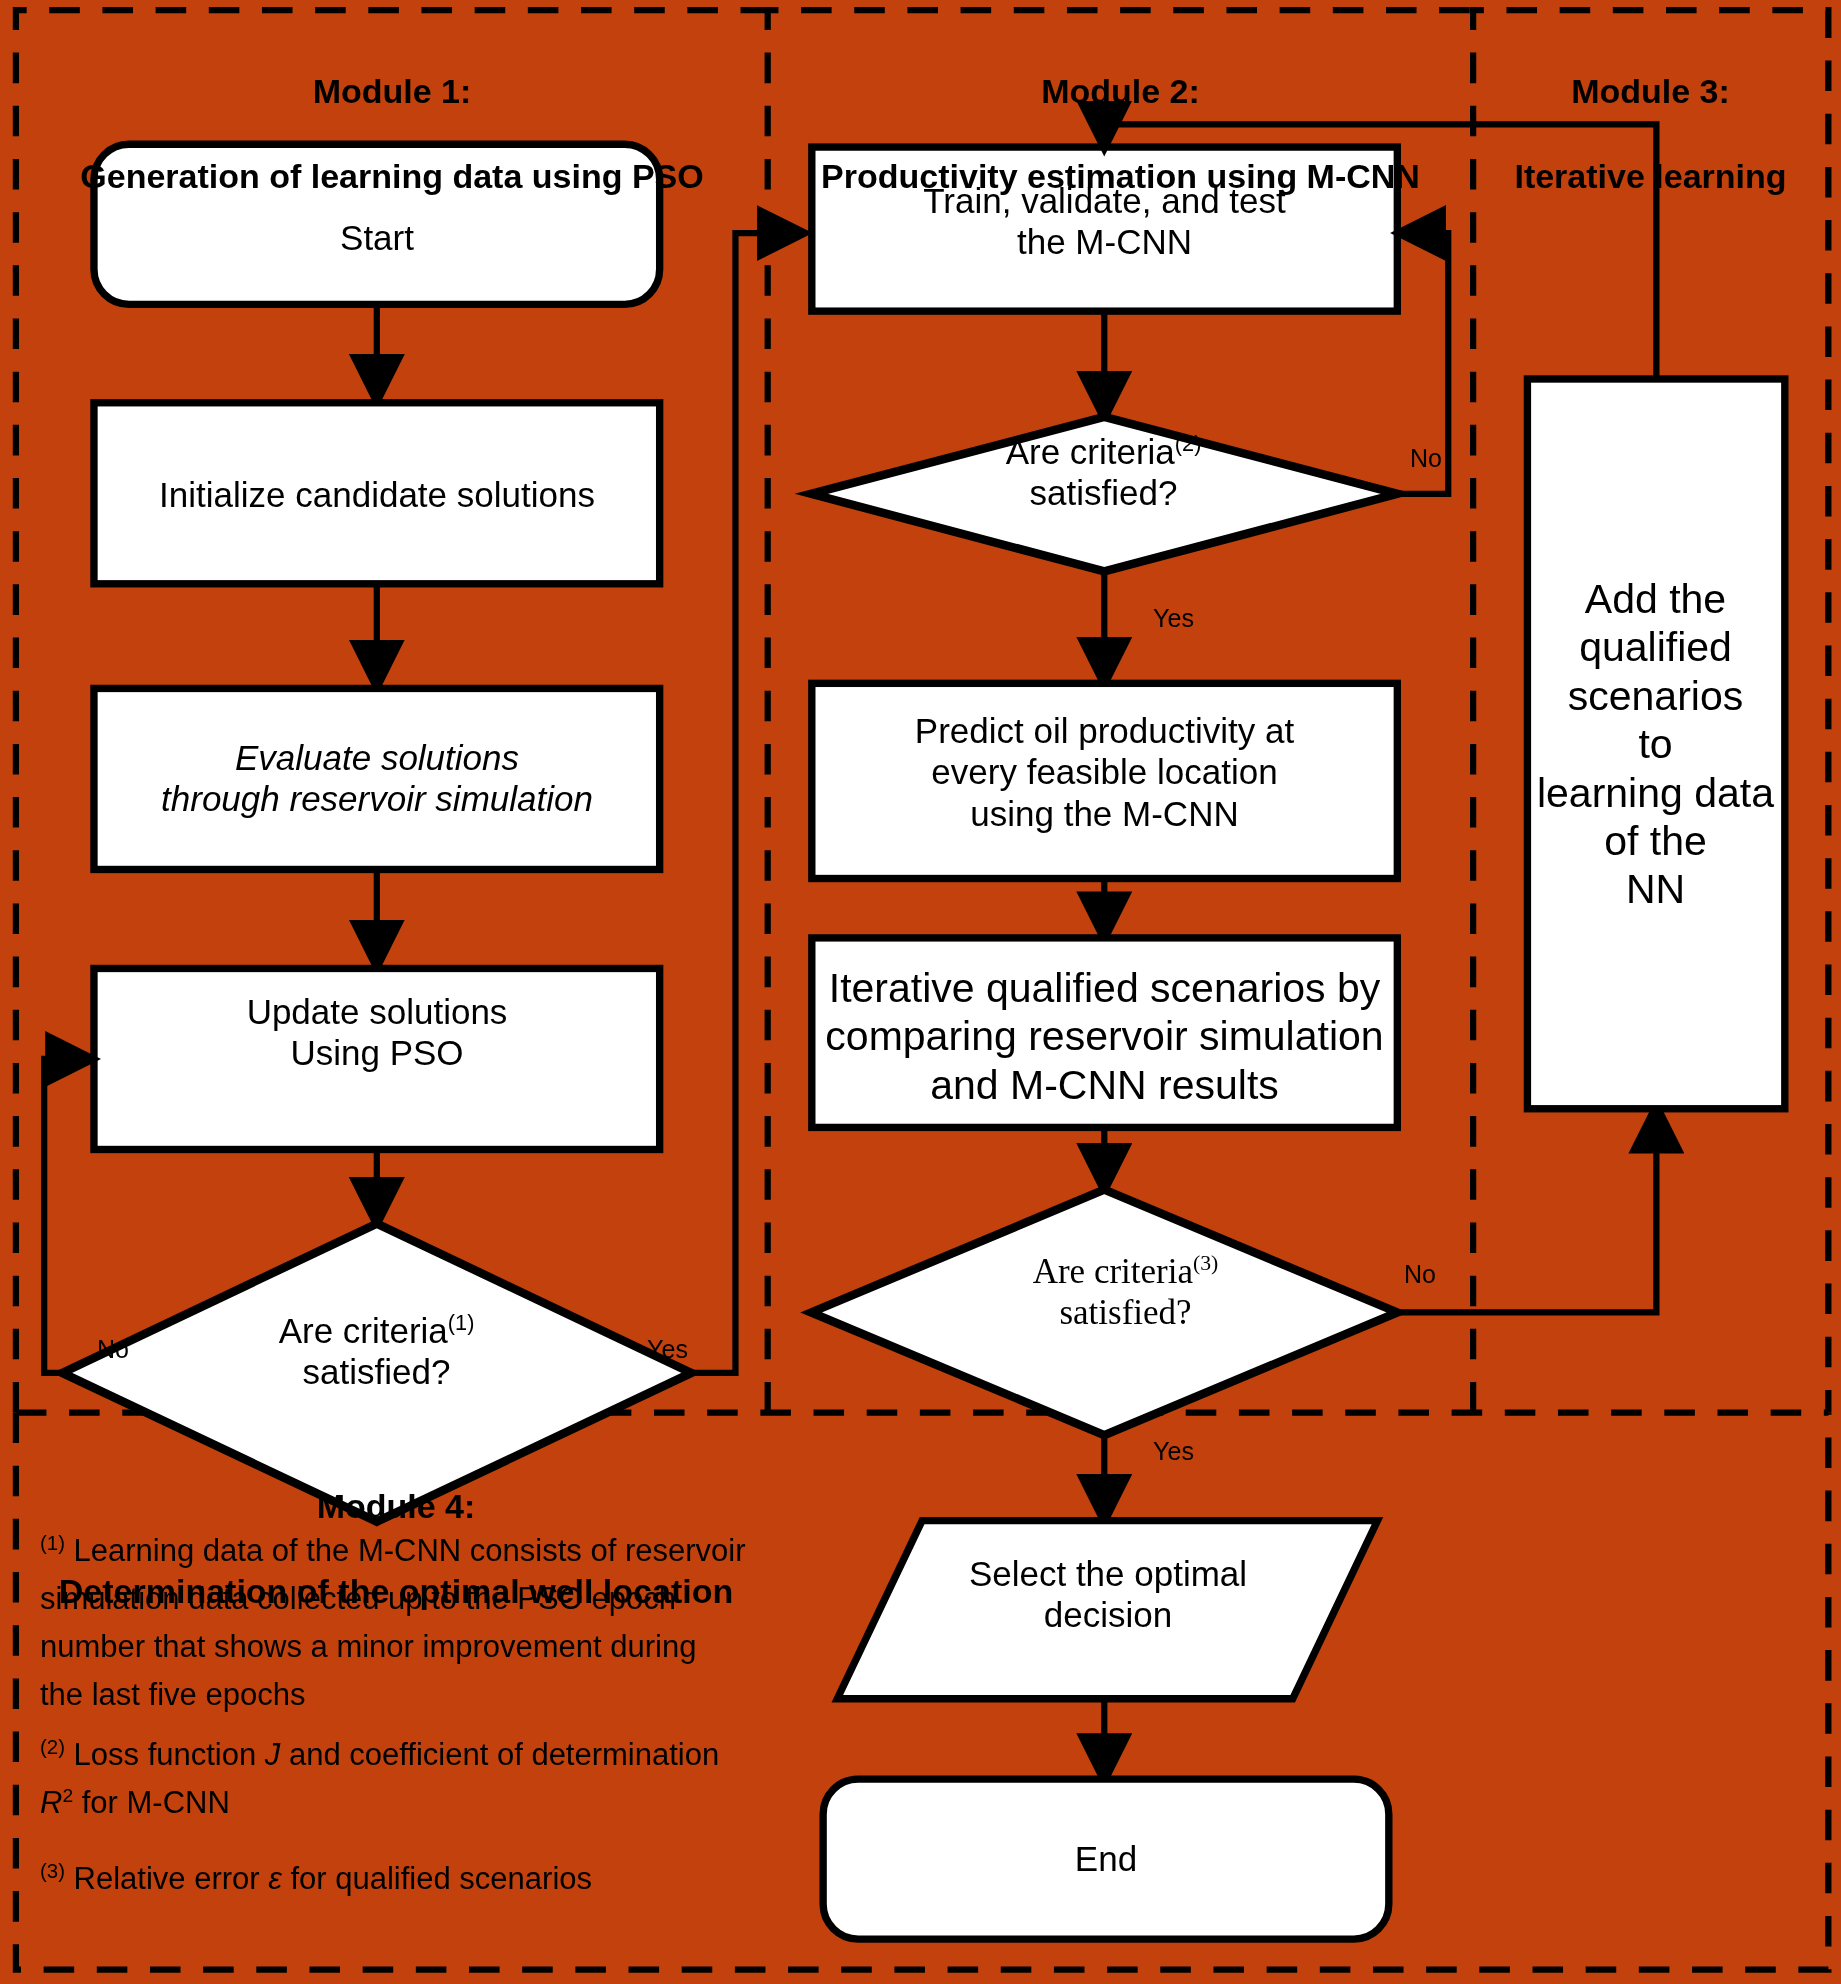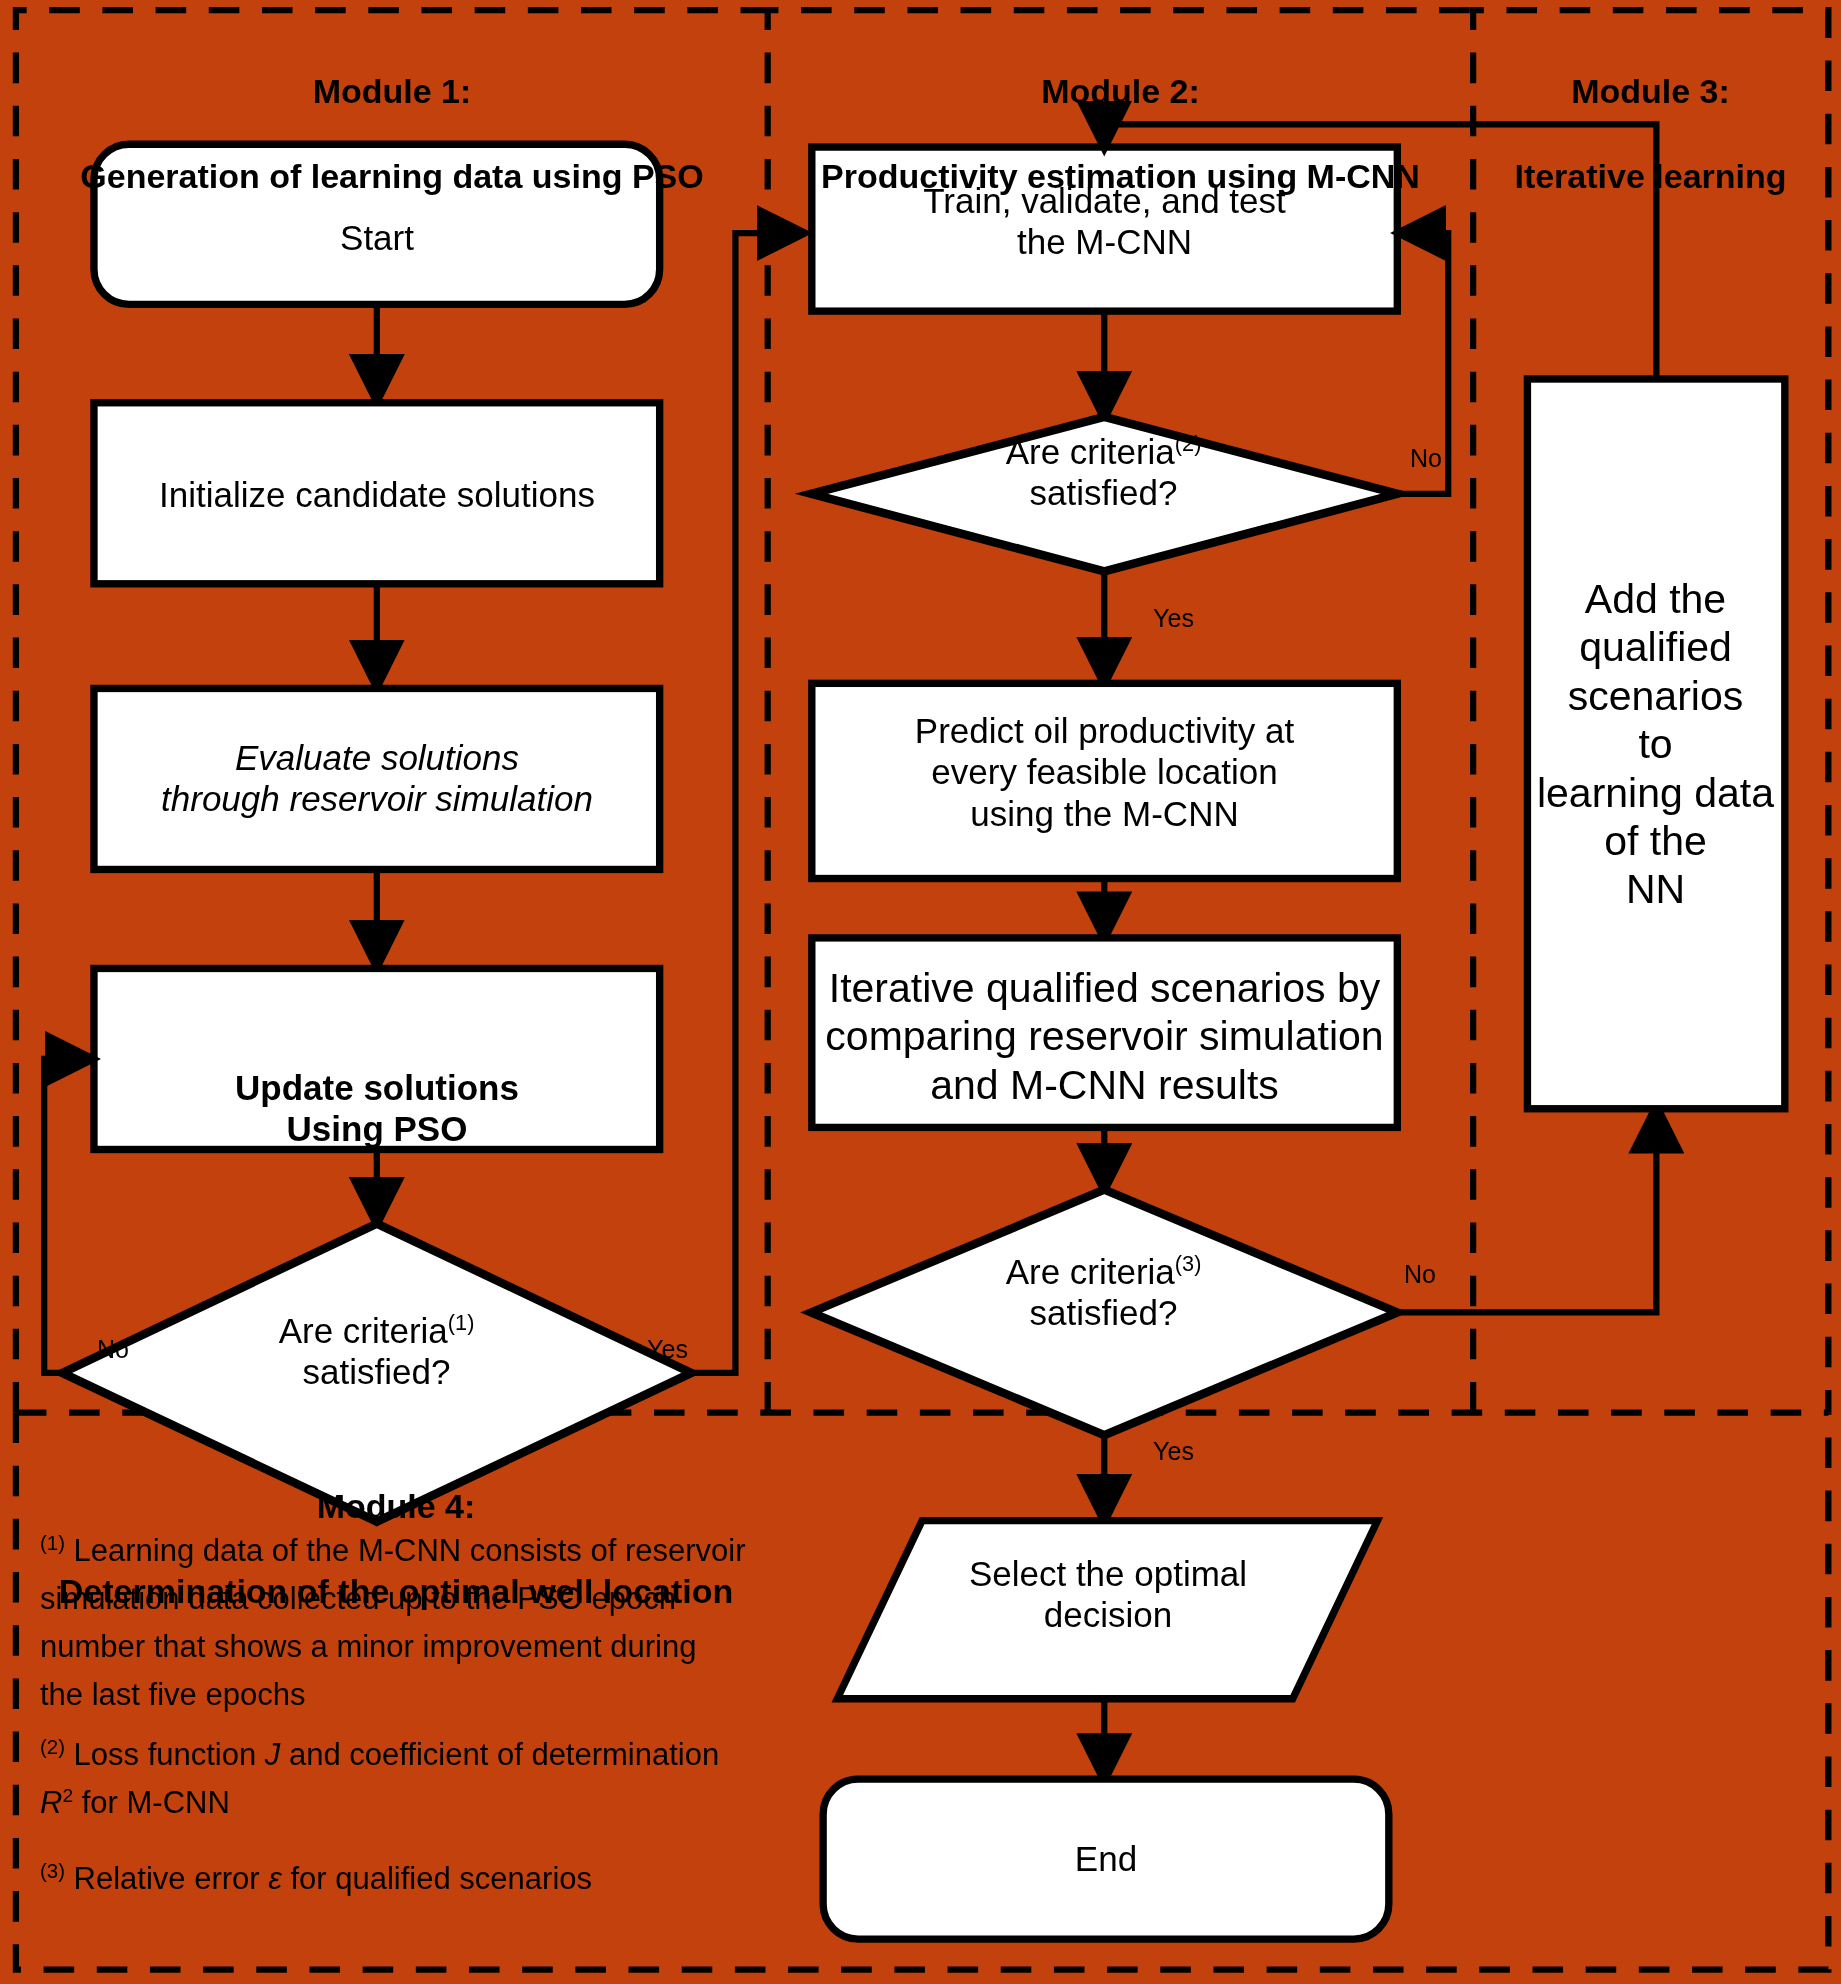--- a/index.html
+++ b/index.html
@@ -154,39 +154,39 @@
     <span>Determination of the optimal well location</span>
   </div>
 
   <div class="lbl node-text" style="left:94px; top:204px; width:566px;margin-top:13px;">Start</div>
 
   <div class="lbl node-text" style="left:83px; top:474px; width:588px;">Initialize candidate solutions</div>
 
   <div class="lbl node-text" style="left:83px; top:737px; width:588px;font-style:italic;">Evaluate solutions
 through reservoir simulation</div>
 
-  <div class="lbl node-text" style="left:83px; top:1067px; width:588px;font-weight:bold;">Update solutions
+  <div class="lbl node-text" style="left:83px; top:991px; width:588px;">Update solutions
 Using PSO</div>
 
   <div class="lbl node-text" style="left:207px; top:1310px; width:339px;"><span>Are criteria</span><sup class="exp">(1)</sup><br><span>satisfied?</span></div>
 
   <div class="lbl node-text" style="left:812px; top:180px; width:585px;">Train, validate, and test
 the M-CNN</div>
 
   <div class="lbl node-text" style="left:934px; top:431px; width:339px;"><span>Are criteria</span><sup class="exp">(2)</sup><br><span>satisfied?</span></div>
 
   <div class="lbl node-text" style="left:812px; top:710px; width:585px;">Predict oil productivity at
 every feasible location
 using the M-CNN</div>
 
   <div class="lbl node-text-sm" style="left:806px; top:964px; width:597px;">Iterative qualified scenarios by
 comparing reservoir simulation
 and M-CNN results</div>
 
-  <div class="lbl node-text" style="left:934px; top:1251px; width:339px;"><span>Are criteria</span><sup class="exp">(3)</sup><br><span>satisfied?</span></div>
+  <div class="lbl node-text" style="left:956px; top:1251px; width:339px;font-family:Liberation Serif, serif;"><span>Are criteria</span><sup class="exp">(3)</sup><br><span>satisfied?</span></div>
 
   <div class="lbl node-text-sm" style="left:1527px; top:575px; width:257px;">Add the
 qualified
 scenarios
 to
 learning data
 of the
 NN</div>
 
   <div class="lbl node-text" style="left:865px; top:1553px; width:486px;">Select the optimal

